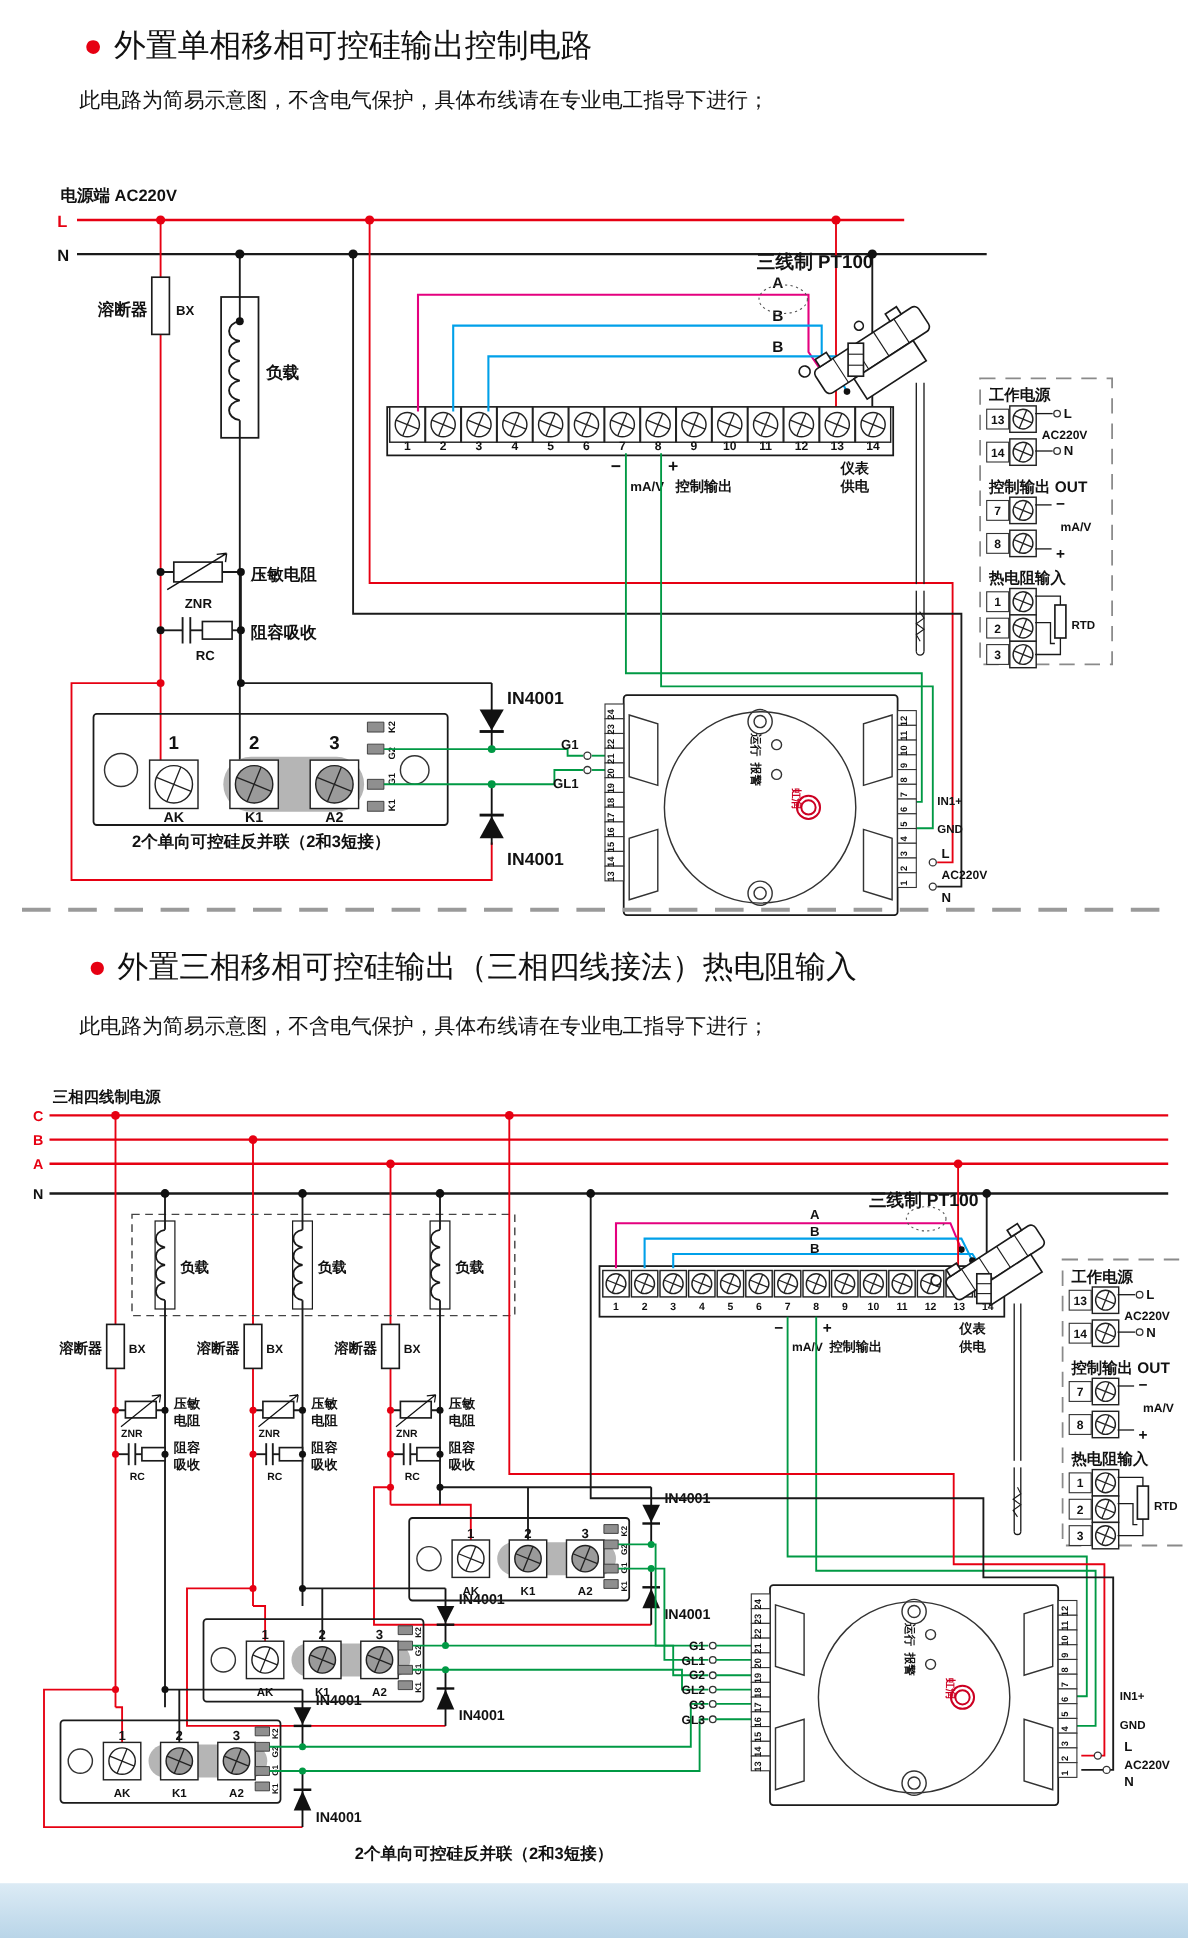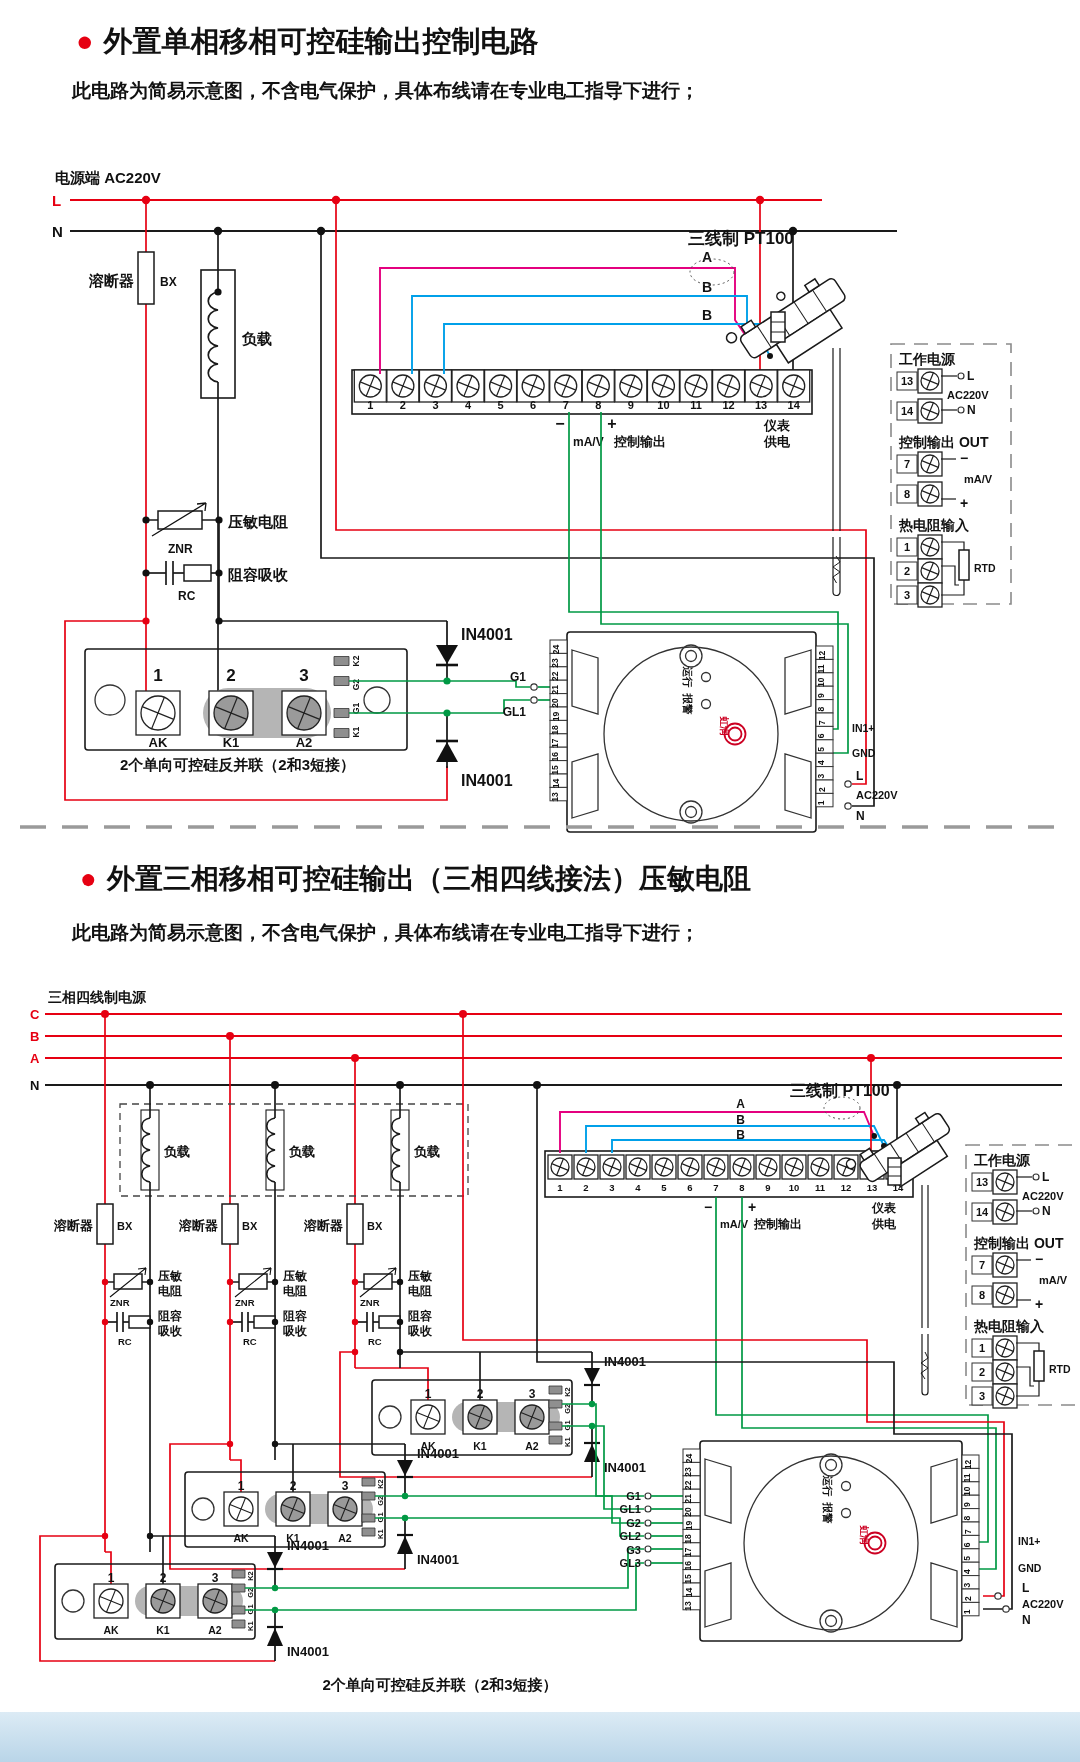--- a/index.html
+++ b/index.html
@@ -1,18 +1,18 @@
 <!DOCTYPE html>
 <html><head>
 <meta charset="utf-8">
 <style>
   html,body{margin:0;padding:0;background:#fff;}
   .page{position:relative;width:1080px;height:1762px;background:#fff;overflow:hidden;
         font-family:"Liberation Sans","DejaVu Sans",sans-serif;color:#111;}
-  .hdr{position:absolute;font-weight:bold;white-space:nowrap;}
+  .hdr{position:absolute;font-weight:normal;white-space:nowrap;}
   .bullet{color:#e60012;margin-right:10px;}
   #title1{left:76px;top:22px;font-size:29px;}
   #subtitle1{left:72px;top:78px;font-size:19px;}
   #title2{left:80px;top:860px;font-size:28px;}
   #subtitle2{left:72px;top:920px;font-size:19px;}
   .footer{position:absolute;left:0;top:1712px;width:1080px;height:50px;
           background:linear-gradient(#dcebf5,#b9d5e8);}
   svg{position:absolute;left:0;top:0;}
   svg text{font-family:"Liberation Sans","DejaVu Sans",sans-serif;fill:#111;}
   .t17{font-size:17px;font-weight:bold}.t16{font-size:16px;font-weight:bold}
@@ -51,21 +51,21 @@
   .logo{fill:none;stroke:#cc0022;stroke-width:1.8}
   .dotted{fill:none;stroke:#555;stroke-width:1;stroke-dasharray:2 3}
 </style>
 </head>
 <body>
 
 <div class="page">
 
   <div class="hdr" id="title1"><span class="bullet">●</span><span>外置单相移相可控硅输出控制电路</span></div>
   <div class="hdr" id="subtitle1">此电路为简易示意图，不含电气保护，具体布线请在专业电工指导下进行；</div>
-  <div class="hdr" id="title2"><span class="bullet">●</span><span>外置三相移相可控硅输出（三相四线接法）压敏电阻</span></div>
+  <div class="hdr" id="title2"><span class="bullet">●</span><span>外置三相移相可控硅输出（三相四线接法）热电阻输入</span></div>
   <div class="hdr" id="subtitle2">此电路为简易示意图，不含电气保护，具体布线请在专业电工指导下进行；</div>
 
   <svg width="1080" height="1762" viewBox="0 0 1080 1762">
 
     <g>
       <text x="55" y="183" class="t15">电源端  AC220V</text>
       <text x="52" y="206" class="t15 red">L</text>
       <text x="52" y="237" class="t15">N</text>
       <line x1="70" y1="200" x2="822" y2="200" class="wl"></line>
       <line x1="70" y1="231" x2="897" y2="231" class="wn"></line>

